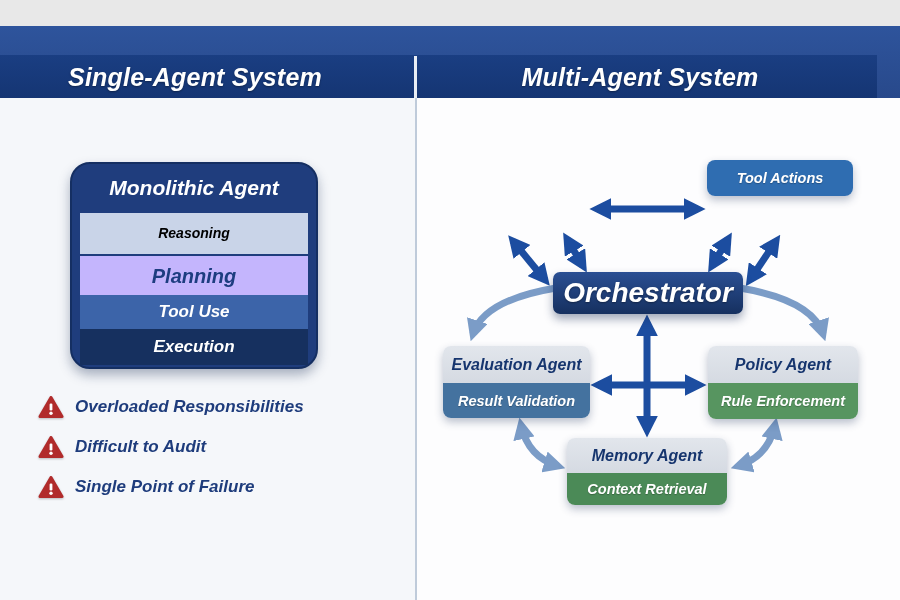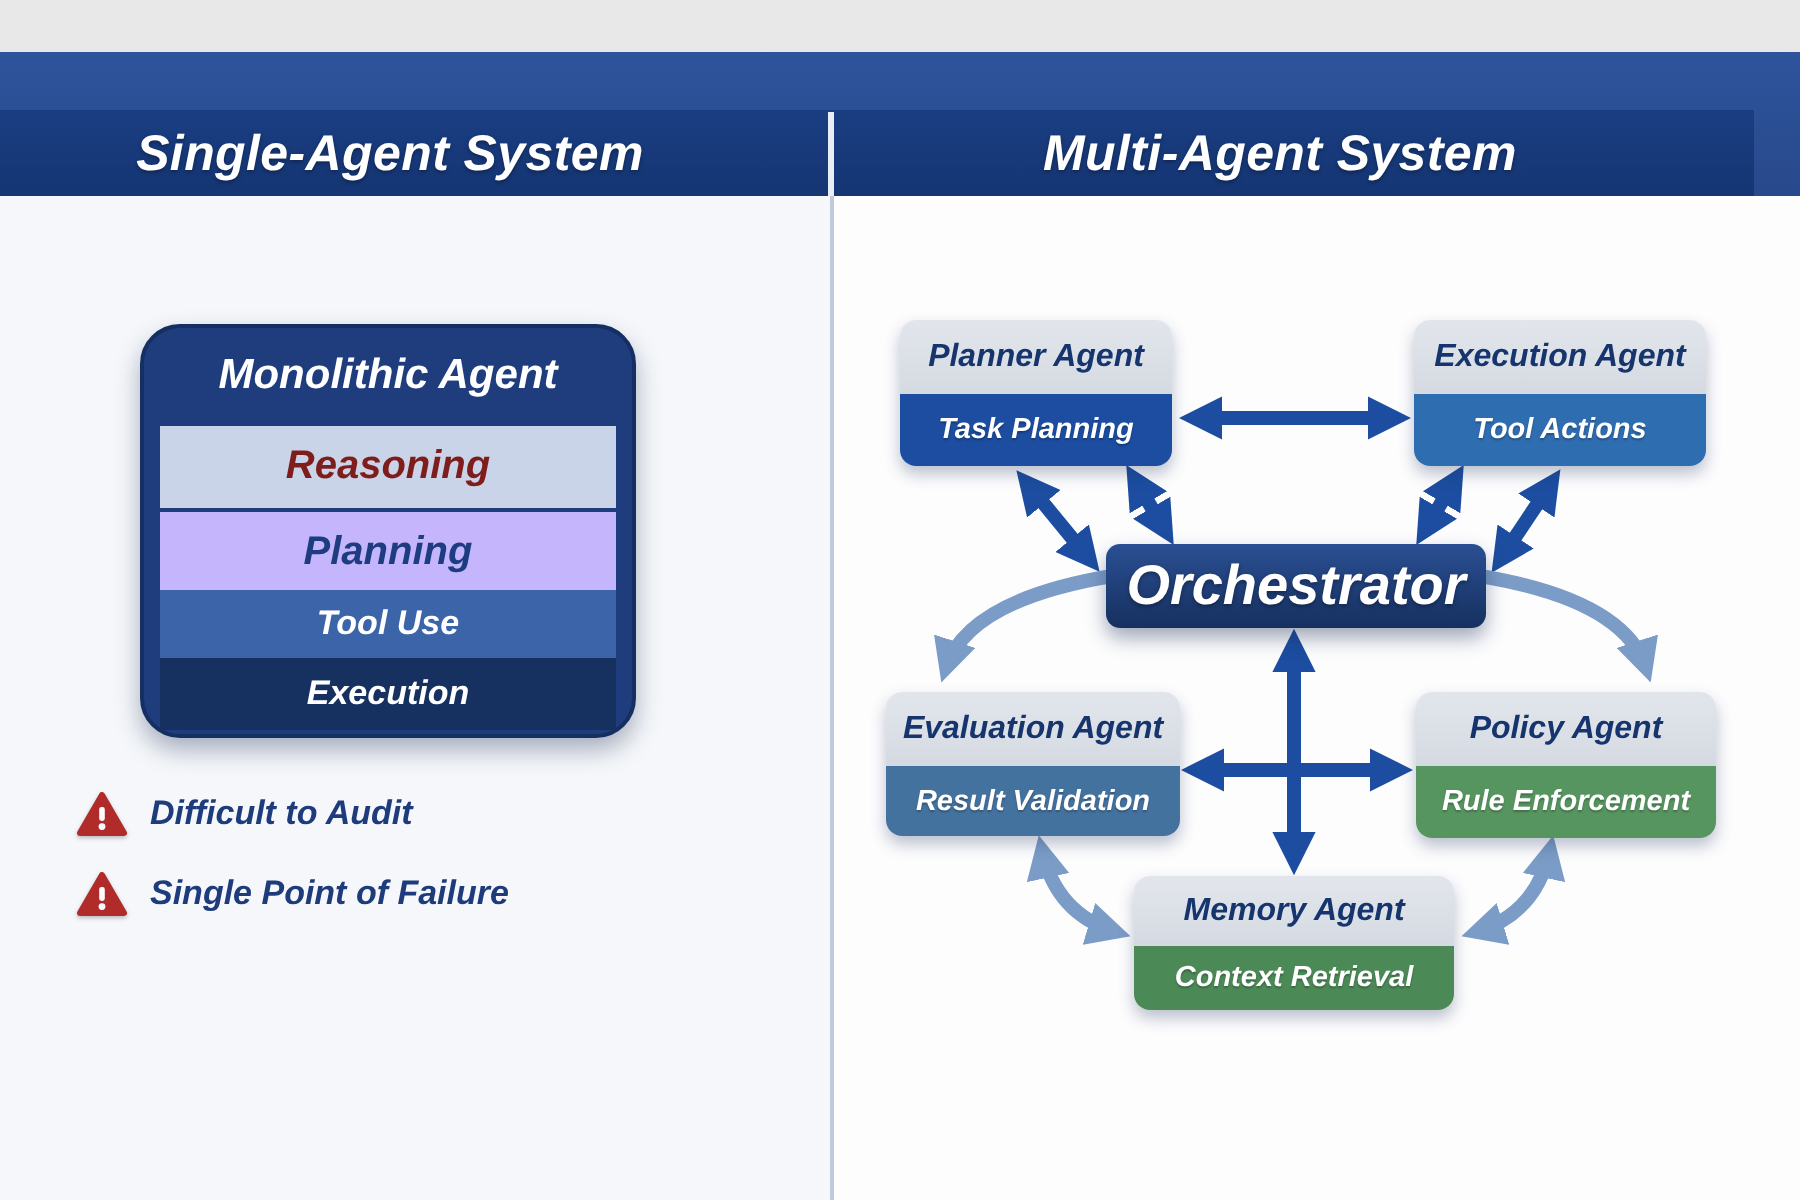--- a/index.html
+++ b/index.html
@@ -27,21 +27,21 @@
   .v-divider{position:absolute;left:415px;top:72px;width:2px;height:516px;background:#bfcbda;}
   .footer-bar{position:absolute;left:0;top:588px;width:900px;height:12px;background:#173a7a;}
   
   .monolith{position:absolute;left:70px;top:136px;width:248px;height:207px;
     background:#1f3d7d;border:2px solid #152f62;border-radius:20px;
     box-shadow:0 6px 12px rgba(20,40,80,.35);box-sizing:border-box;}
   .monolith-title{position:absolute;left:0;top:12px;width:100%;text-align:center;
     color:#ffffff;font-size:21px;font-weight:700;font-style:italic;}
   .layer{position:absolute;left:8px;width:228px;text-align:center;
     font-weight:700;font-style:italic;}
-  .layer-reasoning{top:49px;height:41px;line-height:41px;background:#c9d4e8;color:#7f1d1d;font-size:20px;}
+  .layer-reasoning{top:49px;height:41px;line-height:41px;background:#c9d4e8;color:#000000;font-size:14px;}
   .layer-planning {top:92px;height:41px;line-height:41px;background:#c4b5fd;color:#1d3d80;font-size:20px;}
   .layer-tooluse  {top:131px;height:34px;line-height:34px;background:#3c64a9;color:#ffffff;font-size:17px;}
   .layer-execution{top:165px;height:36px;line-height:36px;background:#16305f;color:#ffffff;font-size:17px;}
   
   .warnings{position:absolute;left:38px;top:361px;width:340px;}
   .warning-row{display:flex;align-items:center;height:40px;}
   .warning-row svg{flex:0 0 26px;margin-right:11px;filter:drop-shadow(0 1px 1px rgba(0,0,0,.25));}
   .warning-label{color:#1e3c7c;font-size:17px;font-weight:700;font-style:italic;white-space:nowrap;}
   
   .agent{position:absolute;border-radius:8px;overflow:hidden;
@@ -100,20 +100,28 @@
     <div class="layer layer-execution">Execution</div>
   </div>
 
   <div class="warnings">
     <div class="warning-row">
       <svg width="26" height="24" viewBox="0 0 26 24">
         <path d="M13 2.5 L24 21.5 L2 21.5 Z" fill="#b12b2b" stroke="#b12b2b" stroke-width="3" stroke-linejoin="round"></path>
         <rect x="11.6" y="8.5" width="2.8" height="7" rx="1.2" fill="#ffffff"></rect>
         <circle cx="13" cy="18.3" r="1.7" fill="#ffffff"></circle>
       </svg>
+      <span class="warning-label">Overloaded Responsibilities</span>
+    </div>
+    <div class="warning-row">
+      <svg width="26" height="24" viewBox="0 0 26 24">
+        <path d="M13 2.5 L24 21.5 L2 21.5 Z" fill="#b12b2b" stroke="#b12b2b" stroke-width="3" stroke-linejoin="round"></path>
+        <rect x="11.6" y="8.5" width="2.8" height="7" rx="1.2" fill="#ffffff"></rect>
+        <circle cx="13" cy="18.3" r="1.7" fill="#ffffff"></circle>
+      </svg>
       <span class="warning-label">Difficult to Audit</span>
     </div>
     <div class="warning-row">
       <svg width="26" height="24" viewBox="0 0 26 24">
         <path d="M13 2.5 L24 21.5 L2 21.5 Z" fill="#b12b2b" stroke="#b12b2b" stroke-width="3" stroke-linejoin="round"></path>
         <rect x="11.6" y="8.5" width="2.8" height="7" rx="1.2" fill="#ffffff"></rect>
         <circle cx="13" cy="18.3" r="1.7" fill="#ffffff"></circle>
       </svg>
       <span class="warning-label">Single Point of Failure</span>
     </div>
@@ -143,27 +151,22 @@
 
     <path d="M 556 262 Q 484 274 473 308" fill="none" stroke="#7b9cc7" stroke-width="7" marker-end="url(#alight)"></path>
 
     <path d="M 740 262 Q 812 274 823 308" fill="none" stroke="#7b9cc7" stroke-width="7" marker-end="url(#alight)"></path>
 
     <path d="M 521 399 Q 528 431 558 440" fill="none" stroke="#7b9cc7" stroke-width="7" marker-start="url(#alight)" marker-end="url(#alight)"></path>
 
     <path d="M 775 399 Q 768 431 738 440" fill="none" stroke="#7b9cc7" stroke-width="7" marker-start="url(#alight)" marker-end="url(#alight)"></path>
   </svg>
 
-  <div class="agent agent-planner">
-    <div class="agent-head">Planner Agent</div>
-    <div class="agent-body">Task Planning</div>
-  </div>
 
   <div class="agent agent-execution">
-    <div class="agent-head">Execution Agent</div>
     <div class="agent-body">Tool Actions</div>
   </div>
 
   <div class="orchestrator">Orchestrator</div>
 
   <div class="agent agent-evaluation">
     <div class="agent-head">Evaluation Agent</div>
     <div class="agent-body">Result Validation</div>
   </div>
 

